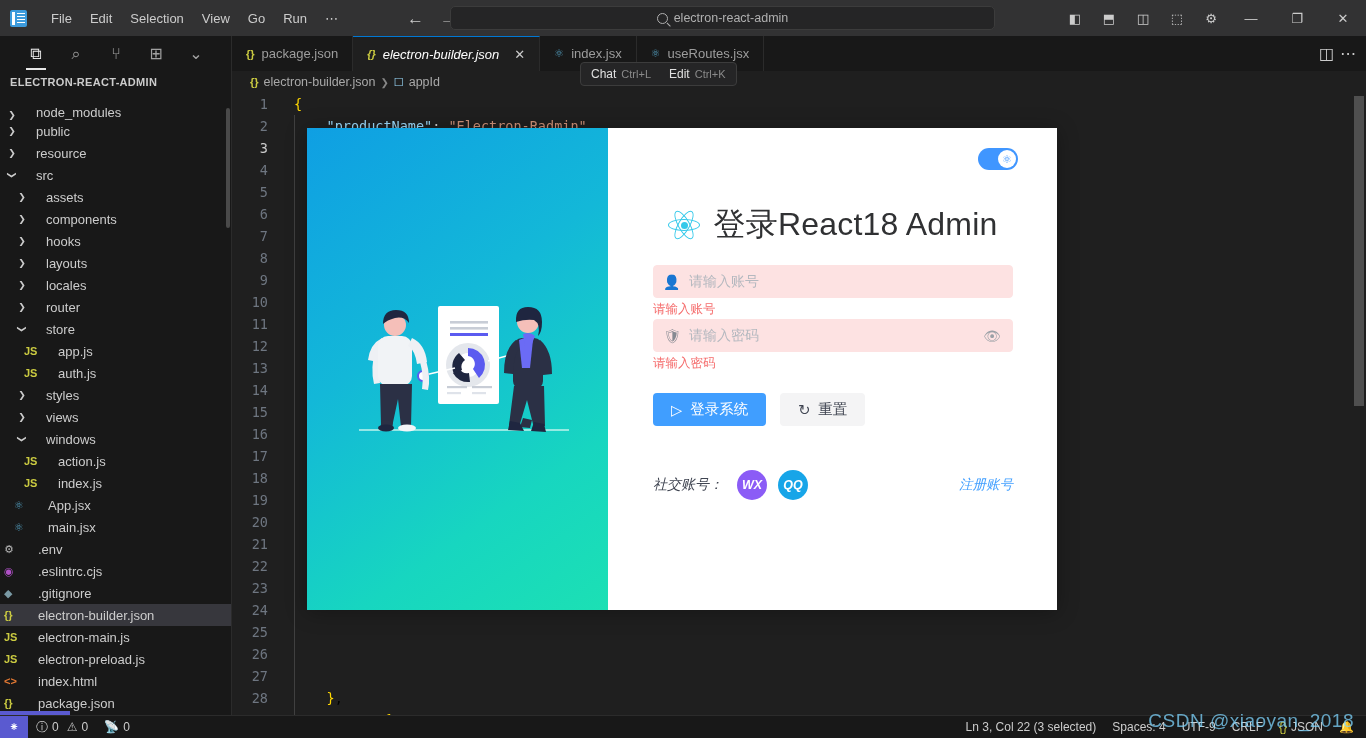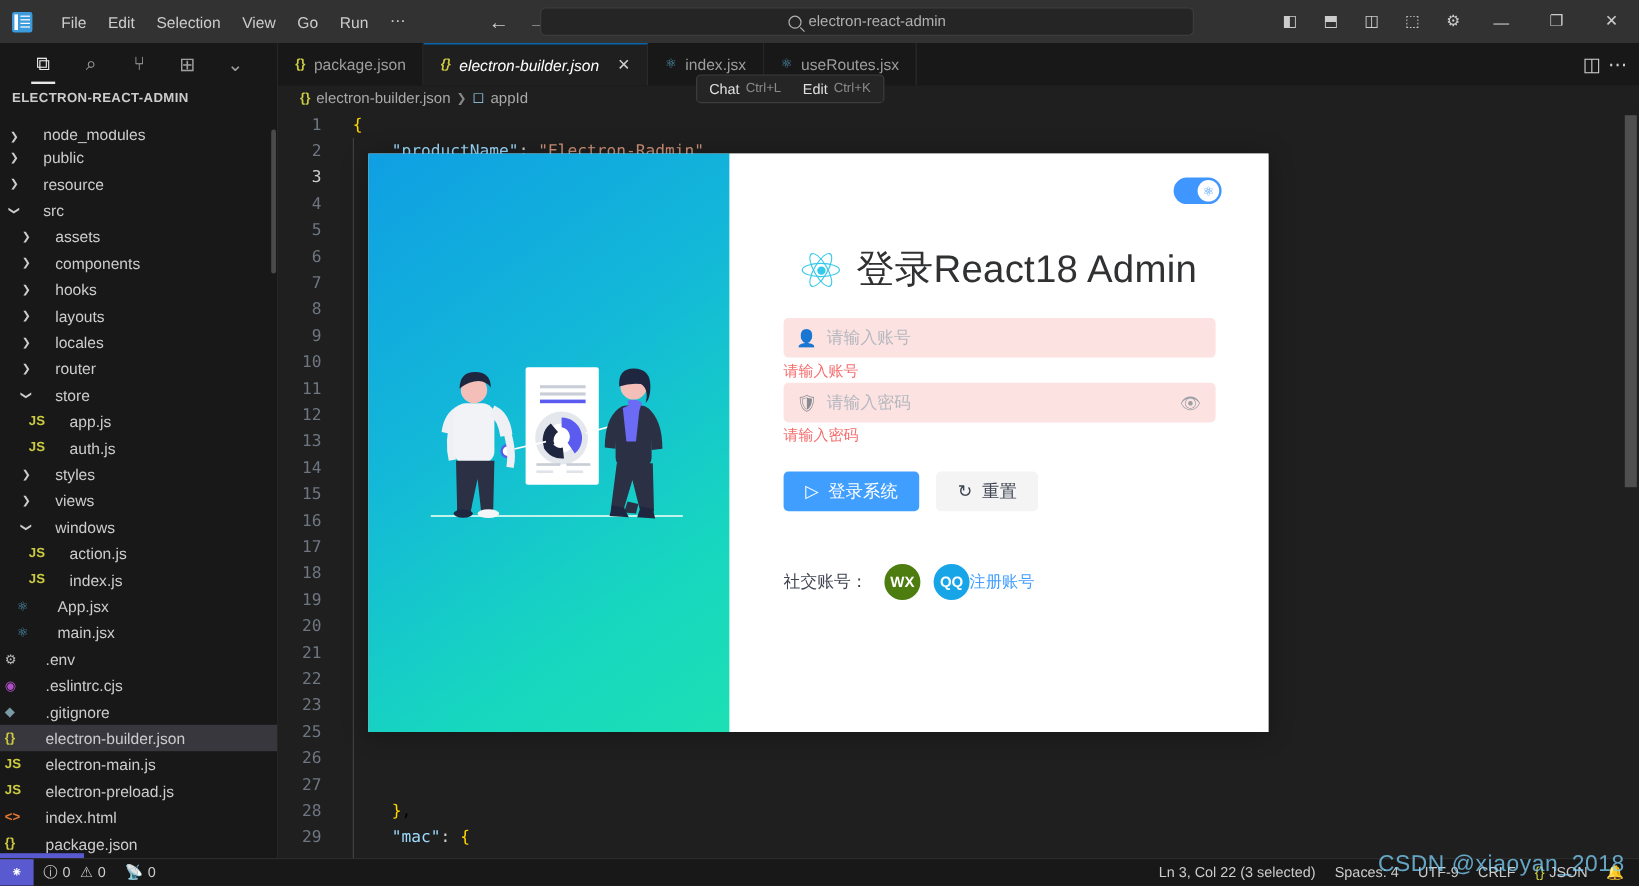--- a/index.html
+++ b/index.html
@@ -199,28 +199,28 @@
   .btnrow { display: flex; align-items: center; gap: 14px; padding-top: 20px; }
   .btn-primary {
     background: #409eff; color: #fff; height: 33px; border-radius: 4px;
     display: flex; align-items: center; gap: 8px; padding: 0 18px; font-size: 14.5px;
   }
   .btn-default {
     background: #f4f4f5; color: #3f4451; height: 33px; border-radius: 4px;
     display: flex; align-items: center; gap: 8px; padding: 0 18px; font-size: 14.5px;
   }
 
-  .socialrow { display: flex; align-items: center; padding-top: 44px; }
+  .socialrow { display: flex; align-items: center; justify-content: space-between; padding-top: 44px; font-style: italic; }
   .social-left { display: flex; align-items: center; gap: 11px; }
   .social-label { font-size: 14px; color: #3f4451; margin-right: 3px; }
   .badge {
     width: 30px; height: 30px; border-radius: 50%; color: #fff;
     display: flex; align-items: center; justify-content: center; font-size: 12.5px; font-weight: bold;
   }
-  .badge.wx { background: #4d7c0f; }
+  .badge.wx { background: #8b5cf6; }
   .badge.qq { background: #17a5e8; }
 
   
   .illu { position: absolute; left: 0; top: 0; width: 301px; height: 482px; }
 
   
   .statusbar {
     position: absolute; left: 0; bottom: 0; width: 1366px; height: 23px;
     background: #181818; display: flex; align-items: center; color: #cccccc; font-size: 12px;
     border-top: 1px solid #2b2b2b;
@@ -547,20 +547,24 @@
           </div>
           <div class="coderow">
             <span class="lineno">22</span>
             <span class="codetxt"></span>
           </div>
           <div class="coderow">
             <span class="lineno">23</span>
             <span class="codetxt"></span>
           </div>
           <div class="coderow">
+            <span class="lineno">24</span>
+            <span class="codetxt"></span>
+          </div>
+          <div class="coderow">
             <span class="lineno">25</span>
             <span class="codetxt"></span>
           </div>
           <div class="coderow">
             <span class="lineno">26</span>
             <span class="codetxt"></span>
           </div>
           <div class="coderow">
             <span class="lineno">27</span>
             <span class="codetxt"></span>

